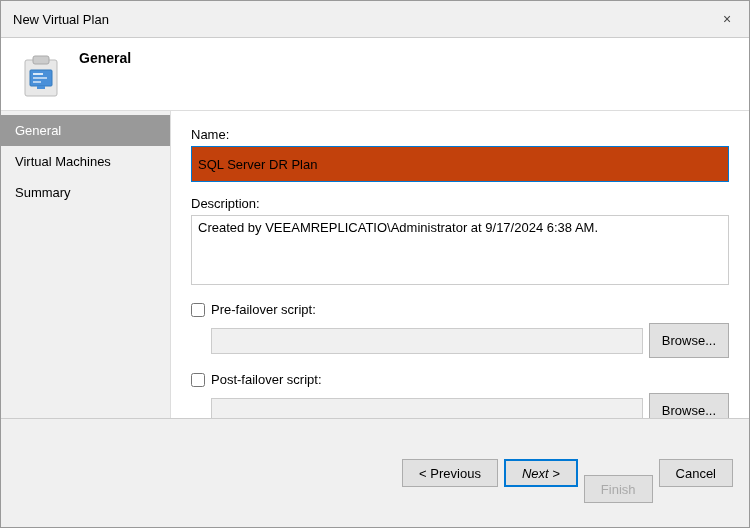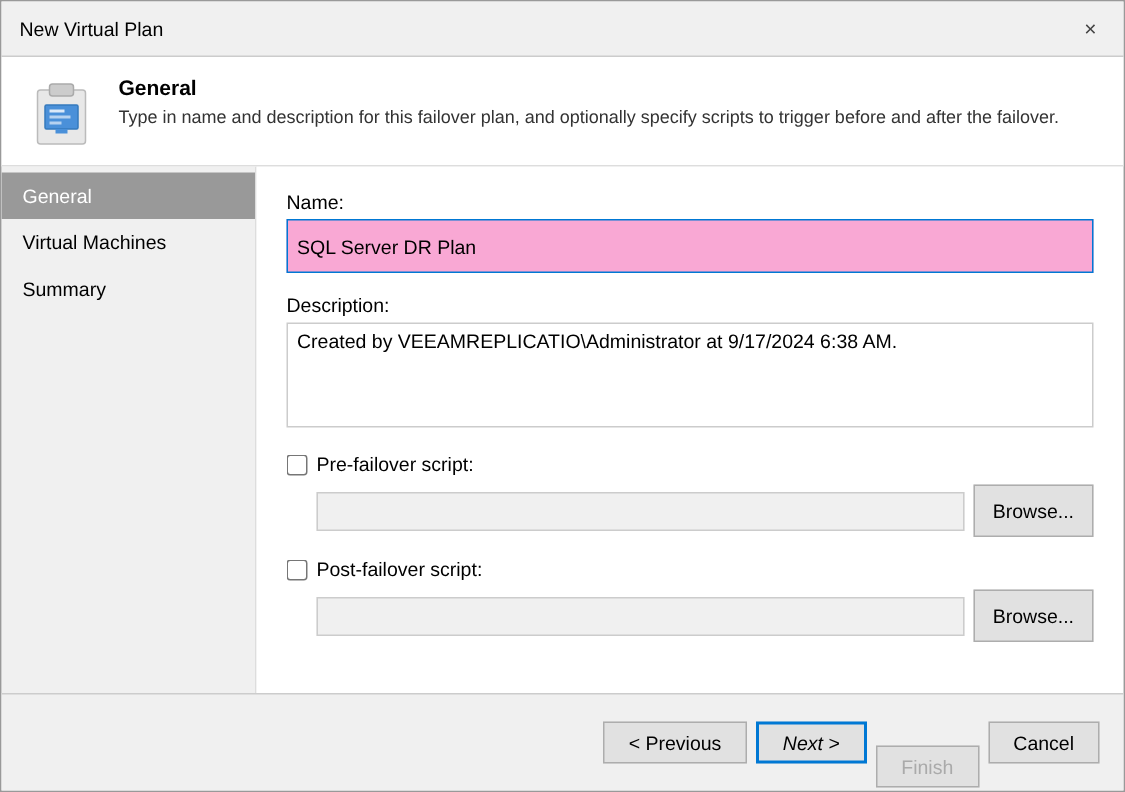--- a/index.html
+++ b/index.html
@@ -114,21 +114,21 @@
       display: block;
     }
     .form-input {
       width: 100%;
       height: 18px;
       padding: 17px 6px;
       border: 1px solid #0078d4;
       outline: none;
       font-size: 13px;
       font-family: inherit;
-      background: #f9a8d4;
+      background: #c2410c;
     }
     .form-textarea {
       width: 100%;
       height: 70px;
       padding: 4px 6px;
       border: 1px solid #ccc;
       outline: none;
       font-size: 13px;
       font-family: inherit;
       resize: none;
@@ -166,21 +166,21 @@
       background: #e1e1e1;
       border: 1px solid #adadad;
       font-size: 13px;
       cursor: pointer;
       font-family: inherit;
       white-space: nowrap;
     }
     .footer {
       background: #f0f0f0;
       border-top: 1px solid #ccc;
-      padding: 2px 16px;
+      padding: 24px 16px;
       display: flex;
       align-items: center;
       justify-content: flex-end;
       gap: 6px;
     }
     .footer-btn {
       height: 28px;
       padding: 0 16px;
       background: #e1e1e1;
       border: 1px solid #adadad;
@@ -221,21 +221,20 @@
         <rect x="13" y="20" width="22" height="16" rx="1" fill="#4a90d9" stroke="#357abd" stroke-width="1"></rect>
         <rect x="20" y="36" width="8" height="3" fill="#4a90d9"></rect>
 
         <rect x="16" y="23" width="10" height="2" fill="white" opacity="0.8"></rect>
         <rect x="16" y="27" width="14" height="2" fill="white" opacity="0.6"></rect>
         <rect x="16" y="31" width="8" height="2" fill="white" opacity="0.6"></rect>
       </svg>
     </div>
     <div class="header-text-block">
       <div class="header-title">General</div>
-      <div class="header-desc">Type in name and description for this failover plan, and optionally specify scripts to trigger before and after the failover.</div>
     </div>
   </div>
 
   <div class="content-area">
 
     <div class="sidebar">
       <div class="sidebar-item active">
         <span>General</span>
       </div>
       <div class="sidebar-item">

